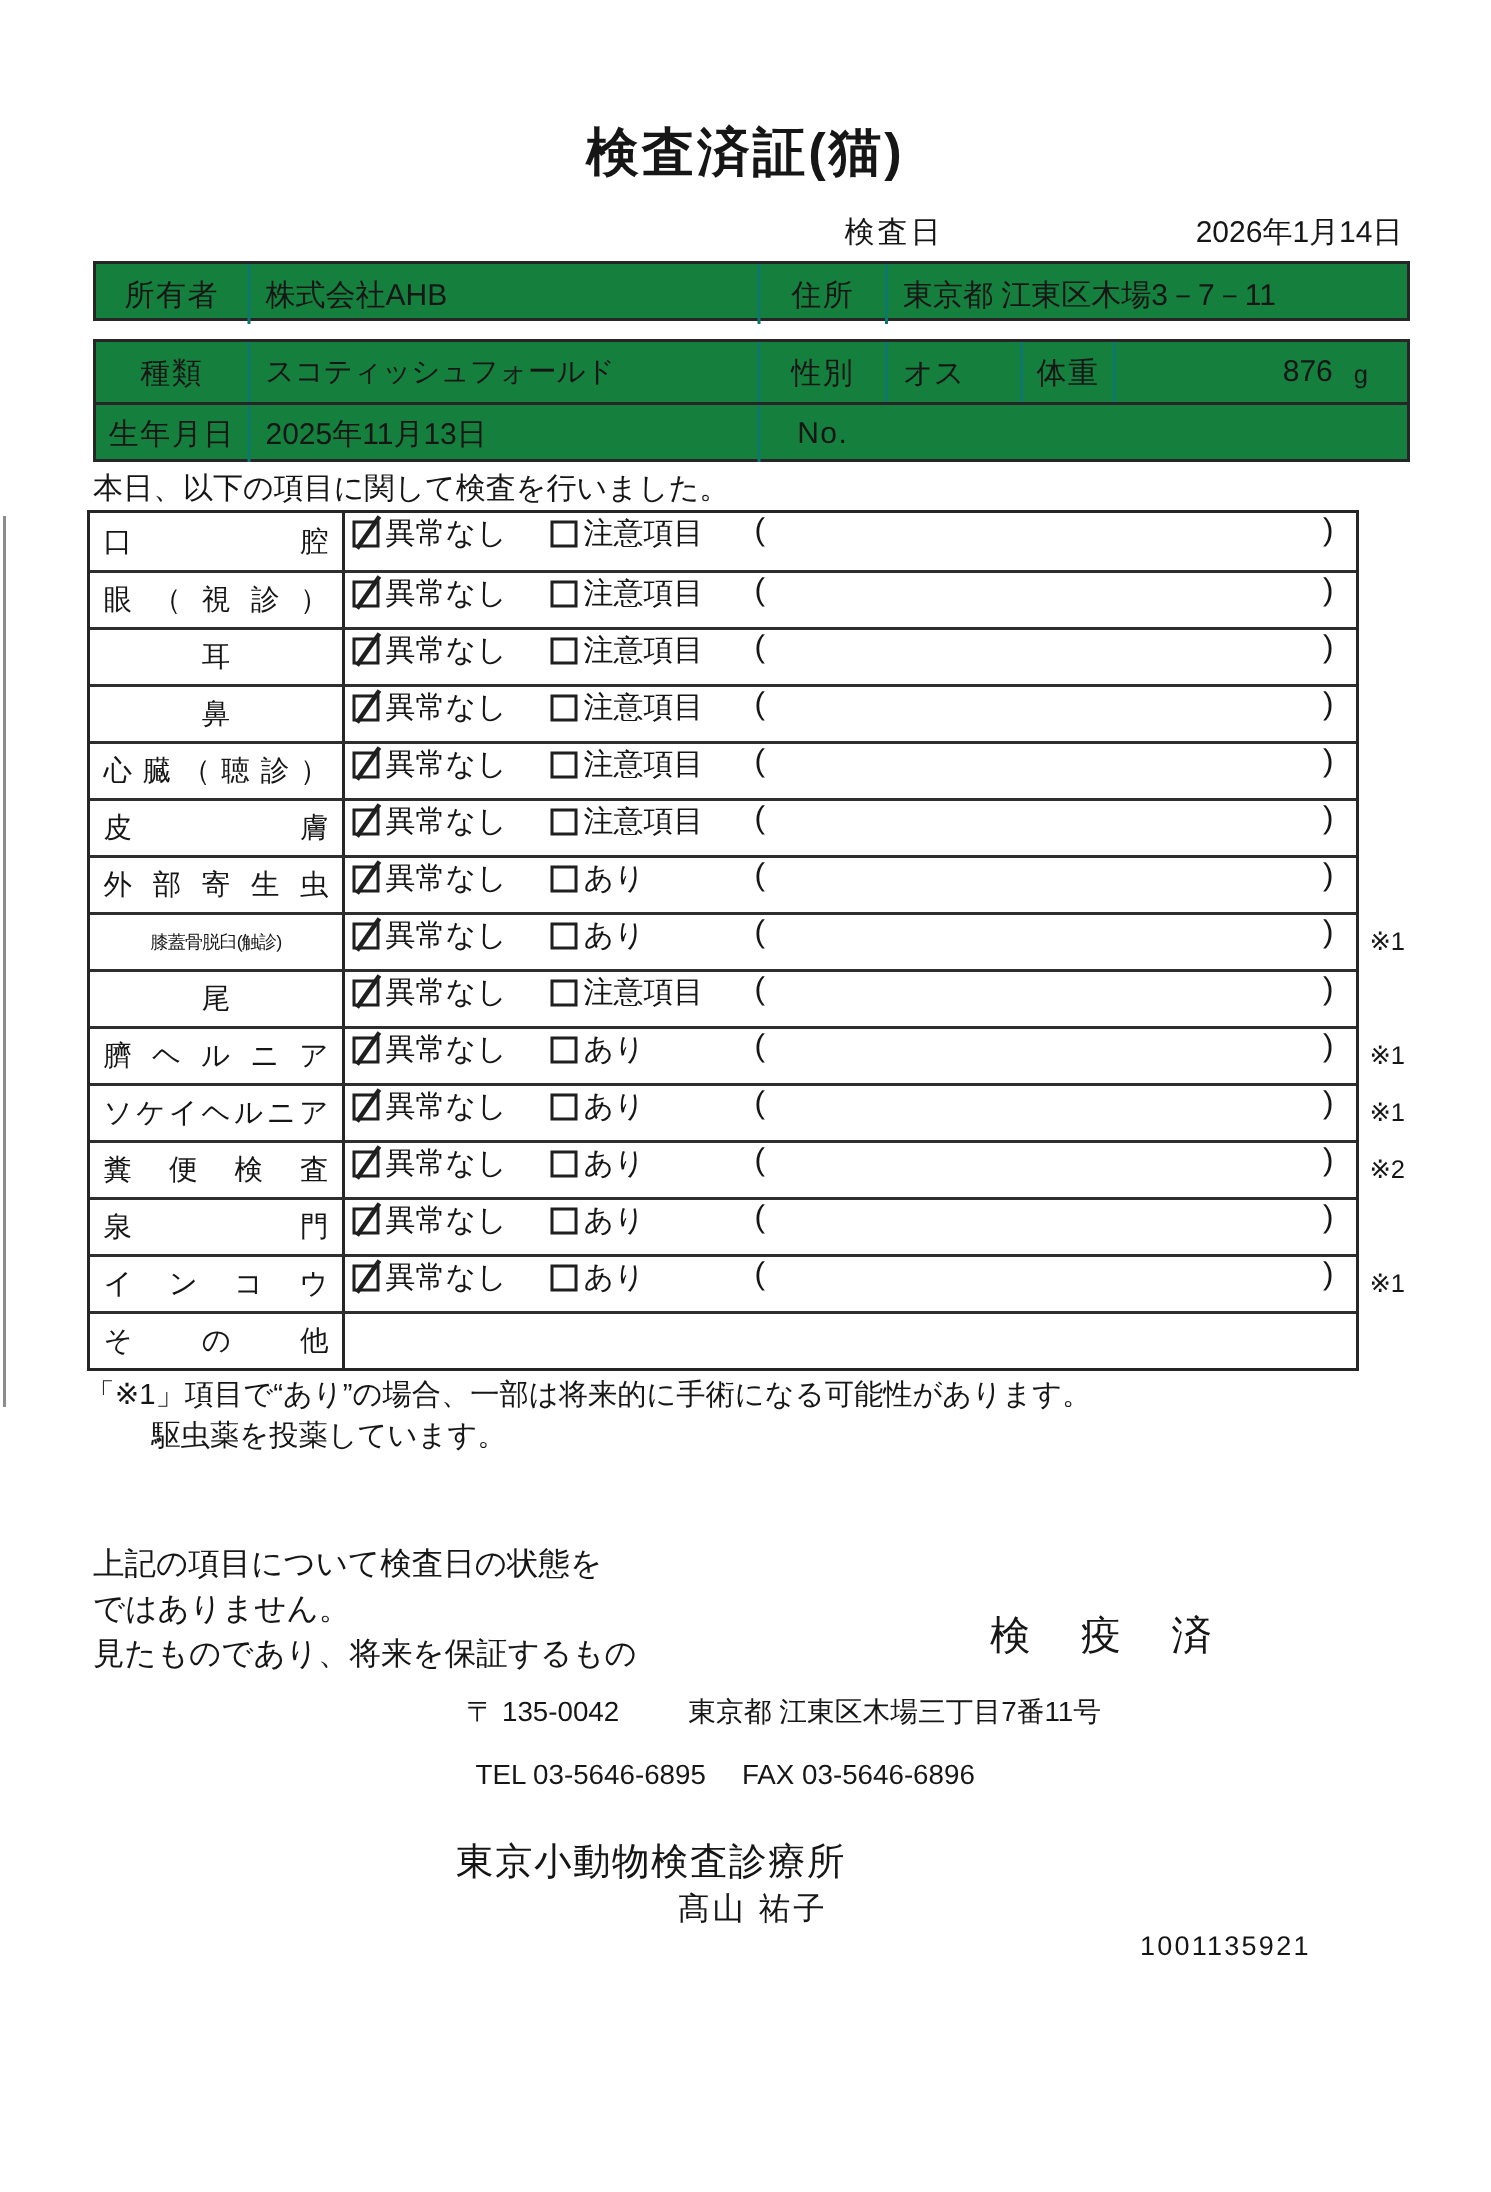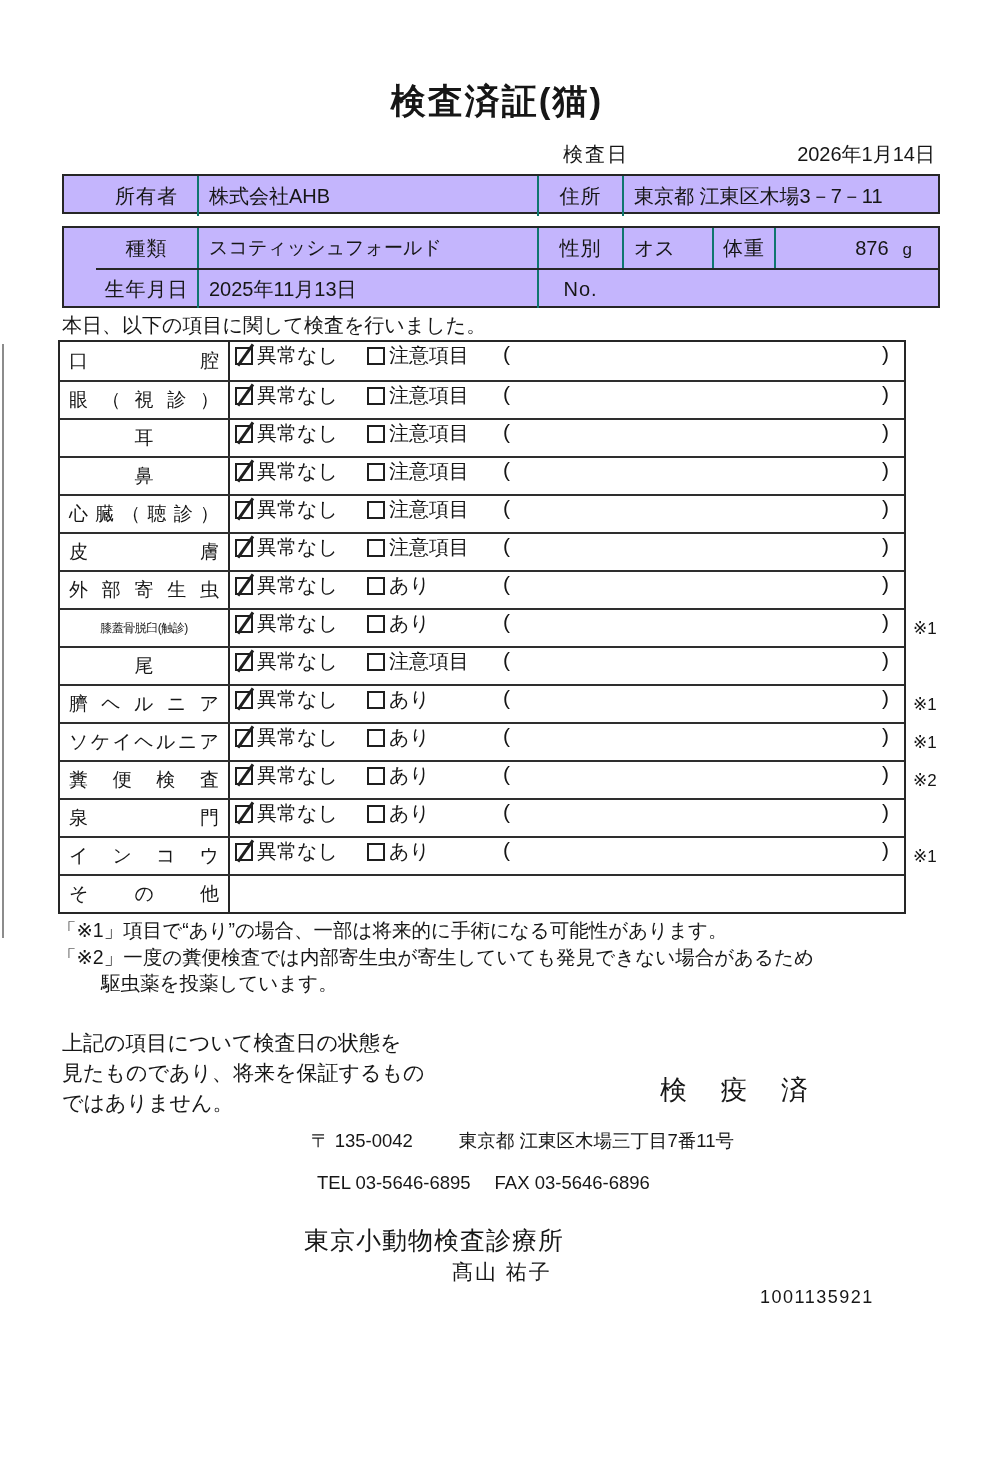--- a/index.html
+++ b/index.html
@@ -7,21 +7,21 @@
     position:relative;width:994px;height:1461px;background:#ffffff;
     font-family:"Liberation Sans","DejaVu Sans",sans-serif;
     color:#161616;overflow:hidden;margin:0 auto;
   }
   
   .title{position:absolute;top:78px;left:0;width:100%;text-align:center;
     font-size:35px;font-weight:bold;letter-spacing:2px;}
   .exam-date-label{position:absolute;top:141px;left:563px;font-size:20px;letter-spacing:2px;}
   .exam-date-value{position:absolute;top:141px;right:59px;font-size:20px;}
   
-  .box{position:absolute;left:62px;width:878px;border:2px solid #262626;box-sizing:border-box;background:#c4b5fd;padding-left:32px;}
+  .box{position:absolute;left:62px;width:878px;border:2px solid #262626;box-sizing:border-box;background:#15803d;}
   .owner-box{top:174px;height:40px;}
   .animal-box{top:226px;height:82px;}
   .trow{display:flex;height:40px;box-sizing:border-box;}
   .trow + .trow{border-top:2px solid #262626;}
   .tc{display:flex;align-items:center;box-sizing:border-box;font-size:20px;}
   .tc + .tc{border-left:2px solid #0f766e;}
   .lbl{justify-content:center;letter-spacing:1px;}
   .val{padding-left:10px;}
   .w-label{flex:0 0 101px;}
   .w-main{flex:0 0 340px;}
@@ -418,28 +418,27 @@
           <span>そ</span>
           <span>の</span>
           <span>他</span>
         </div>
         <div class="cell-content"></div>
       </div>
     </div>
 
   <div class="footnotes">
     <div>「※1」項目で“あり”の場合、一部は将来的に手術になる可能性があります。</div>
-    <div>「※2」一度の糞便検査では内部寄生虫が寄生していても発見できない場合があるため</div>
     <div class="fn-indent">駆虫薬を投薬しています。</div>
   </div>
 
   <div class="disclaimer">
     <div>上記の項目について検査日の状態を</div>
+    <div>ではありません。</div>
     <div>見たものであり、将来を保証するもの</div>
-    <div>ではありません。</div>
   </div>
 
   <div class="stamp">検 疫 済</div>
 
   <div class="postal-line">
     <span>〒 135-0042</span><span class="addr">東京都 江東区木場三丁目7番11号</span>
   </div>
   <div class="tel-line">
     <span>TEL 03-5646-6895</span><span class="fax">FAX 03-5646-6896</span>
   </div>

